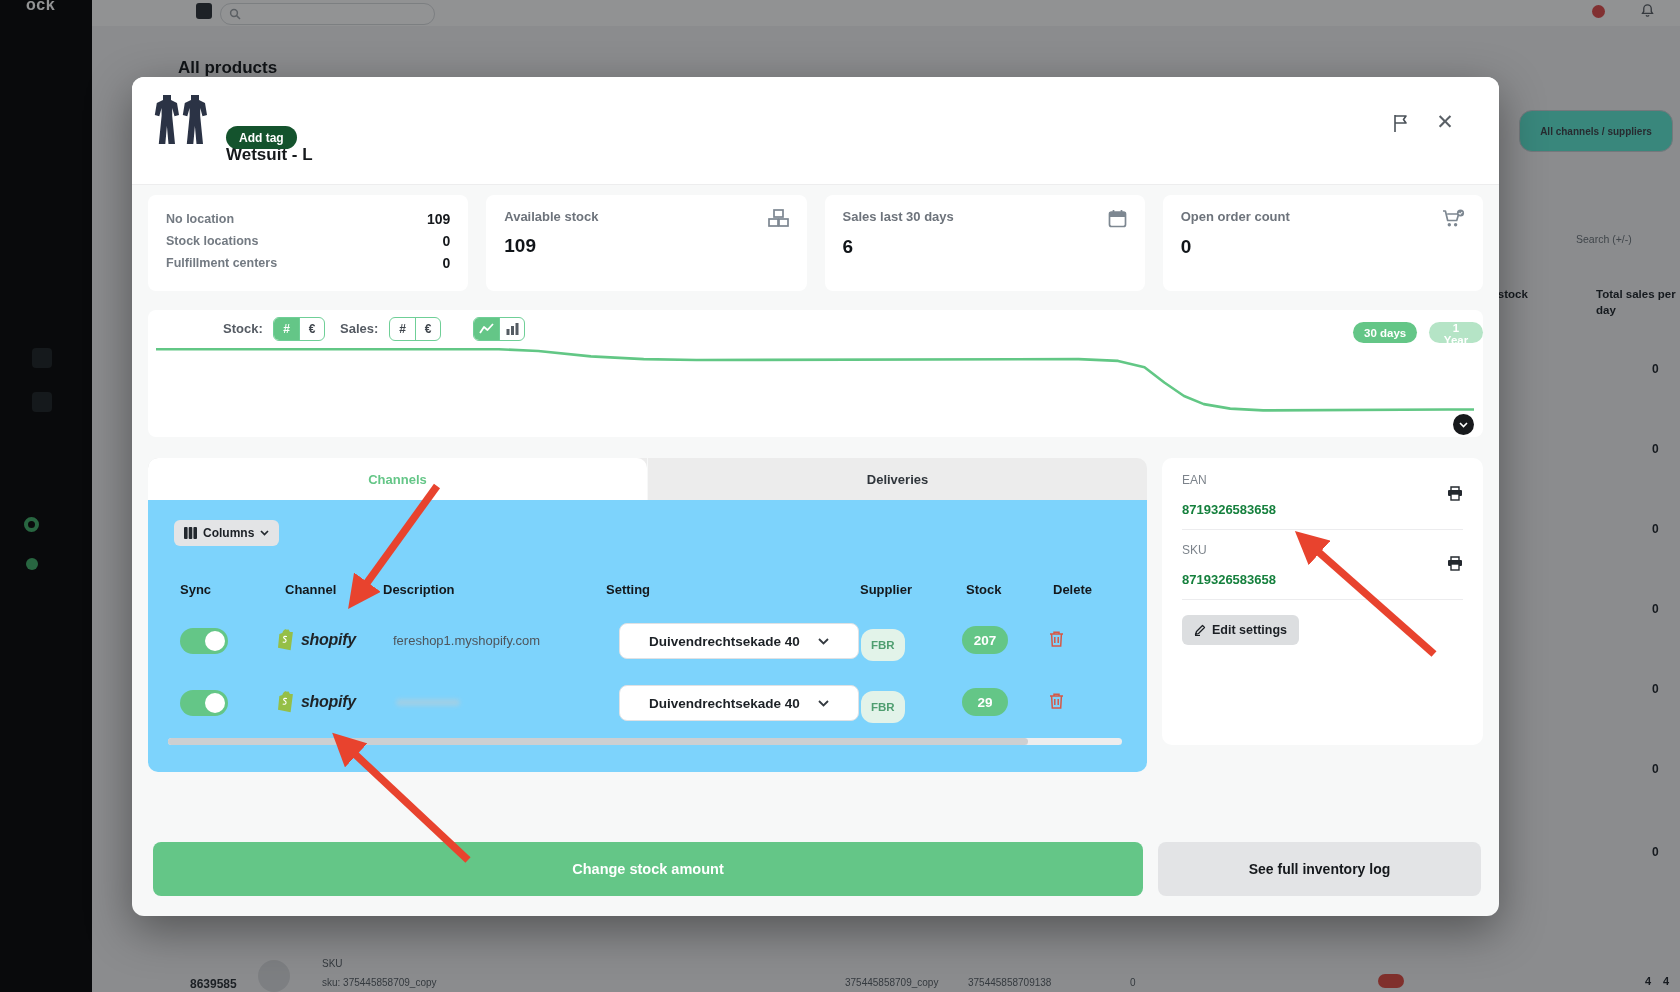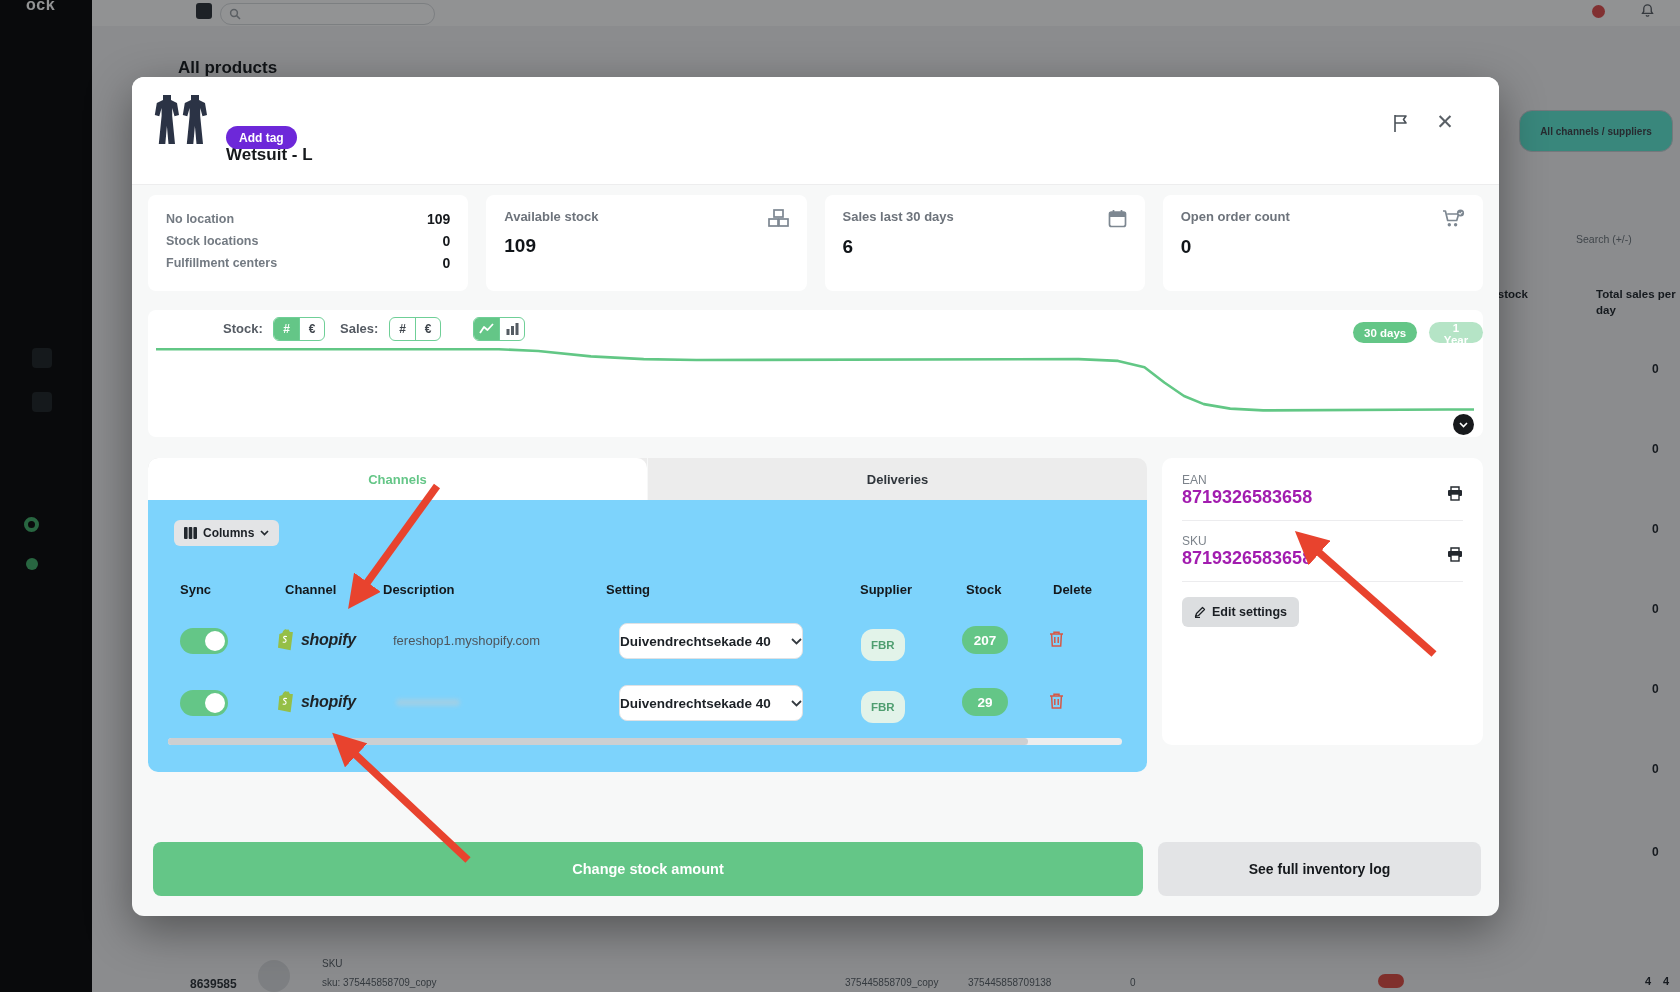--- a/index.html
+++ b/index.html
@@ -39,21 +39,21 @@
   .bt-r1 { left:1645px; top:975px; font-size:11px; font-weight:bold; color:#20262c; }
   .bt-r2 { left:1663px; top:975px; font-size:11px; font-weight:bold; color:#20262c; }
 
   .overlay { position:absolute; inset:0; background:rgba(13,15,18,0.45); }
 
   
   .modal { position:absolute; left:132px; top:77px; width:1367px; height:839px; background:#f7f8f8; border-radius:12px; box-shadow:0 14px 46px rgba(0,0,0,.4); overflow:hidden; }
   .m-header { position:absolute; left:0; top:0; width:100%; height:108px; background:#fff; border-bottom:1px solid #ededee; }
   .prod-img { position:absolute; left:20px; top:16px; }
   .m-title { position:absolute; left:94px; top:22px; font-size:17px; font-weight:bold; color:#16191c;margin-top:46px; }
-  .add-tag { position:absolute; left:94px; top:49px; height:23px; padding:0 13px; border:none; border-radius:12px; background:#6d28d9; color:#fff; font-size:12px; font-weight:bold; display:flex; align-items:center; cursor:pointer; font-family:inherit; }
+  .add-tag { position:absolute; left:94px; top:49px; height:23px; padding:0 13px; border:none; border-radius:12px; background:#14532d; color:#fff; font-size:12px; font-weight:bold; display:flex; align-items:center; cursor:pointer; font-family:inherit; }
   .flag-btn { position:absolute; left:1256px; top:34px; width:26px; height:26px; background:none; border:none; cursor:pointer; }
   .close-btn { position:absolute; left:1298px; top:30px; width:30px; height:30px; background:none; border:none; font-size:21px; color:#5a6066; cursor:pointer; font-family:inherit; }
 
   .stats { position:absolute; left:16px; top:118px; width:1335px; display:grid; grid-template-columns:repeat(4,1fr); gap:18px; }
   .card { background:#fff; border-radius:8px; height:96px; position:relative; }
   .c1 { padding:13px 18px 0; }
   .c1 .row { display:flex; justify-content:space-between; line-height:22px; }
   .c1 .lab { font-size:12.5px; font-weight:bold; color:#737a82; }
   .c1 .val { font-size:14px; font-weight:bold; color:#15181c; }
   .cN { padding:14px 18px 0; }
@@ -83,32 +83,32 @@
   .th { position:absolute; top:82px; font-size:13px; font-weight:bold; color:#14181c; }
   .t-sync{left:32px}.t-chan{left:137px}.t-desc{left:235px}.t-set{left:458px}.t-sup{left:712px}.t-stock{left:818px}.t-del{left:905px}
   .trow { position:absolute; left:0; width:100%; height:58px; }
   .r1{top:112px}.r2{top:174px}
   .toggle { position:absolute; left:32px; top:16px; width:48px; height:26px; border-radius:13px; background:#64c687; border:none; cursor:pointer; }
   .toggle .knob { position:absolute; right:3px; top:3px; width:20px; height:20px; border-radius:50%; background:#fff; }
   .shoplogo { position:absolute; left:130px; top:17px; display:flex; align-items:center; gap:4px; }
   .shoplogo .word { font-size:16px; font-weight:bold; font-style:italic; color:#1e2226; letter-spacing:-.3px; }
   .desc { position:absolute; left:245px; top:21px; font-size:13px; color:#4e555c; }
   .redacted-bar { position:absolute; left:248px; top:25px; width:64px; height:7px; border-radius:4px; background:#c9ccce; opacity:.45; filter:blur(2px); }
-  .dd { position:absolute; left:471px; top:11px; width:184px; height:36px; background:#fff; border:1px solid #dfe1e4; border-radius:8px; display:flex; align-items:center; justify-content:space-between; padding:0 0; font-size:13.5px; font-weight:bold; color:#1c2126; cursor:pointer; font-family:inherit; }
+  .dd { position:absolute; left:471px; top:11px; width:240px; height:36px; background:#fff; border:1px solid #dfe1e4; border-radius:8px; display:flex; align-items:center; justify-content:space-between; padding:0 29px; font-size:13.5px; font-weight:bold; color:#1c2126; cursor:pointer; font-family:inherit; }
   .sup-badge { position:absolute; left:713px; top:17px; height:24px; border-radius:12px; background:#e2f3e9; color:#4f9e70; font-size:11.5px; font-weight:bold; display:flex; align-items:center; padding:16px 10px; }
   .stock-pill { position:absolute; left:814px; top:14px; height:28px; min-width:46px; border-radius:14px; background:#64c687; color:#fff; font-size:13.5px; font-weight:bold; display:flex; align-items:center; justify-content:center; padding:0 8px; }
   .trash { position:absolute; left:900px; top:18px; background:none; border:none; cursor:pointer; }
   .hscroll { position:absolute; left:20px; top:238px; width:954px; height:7px; border-radius:4px; background:#ededee; }
   .hthumb { position:absolute; left:0; top:0; width:860px; height:7px; border-radius:4px; background:#cdcfd1; cursor:pointer; }
 
   .detail-panel { position:absolute; left:1030px; top:381px; width:321px; height:287px; background:#fff; border-radius:10px; padding:2px 20px 0; }
   .d-block { position:relative; padding:13px 0 12px; border-bottom:1px solid #ececee; }
   .d-block.last { border-bottom:none; }
   .d-lab { font-size:12px; color:#7c838b; }
-  .d-val { font-size:18px; font-weight:bold; color:#a21caf; margin-top:0; }
+  .d-val { font-size:13px; font-weight:bold; color:#15803d; margin-top:15px; }
   .print-btn { position:absolute; right:0; top:26px; background:none; border:none; cursor:pointer; }
   .edit-btn { margin-top:14px; height:30px; background:#dcdee0; border:none; border-radius:6px; font-size:12.5px; font-weight:bold; color:#1b1f24; display:inline-flex; align-items:center; gap:6px; padding:0 12px; cursor:pointer; font-family:inherit; }
 
   .btn-primary { position:absolute; left:21px; top:765px; width:990px; height:54px; border:none; border-radius:8px; background:#64c687; color:#fff; font-size:14.5px; font-weight:bold; cursor:pointer; font-family:inherit; }
   .btn-secondary { position:absolute; left:1026px; top:765px; width:323px; height:54px; border:none; border-radius:8px; background:#e3e4e6; color:#15181c; font-size:14px; font-weight:bold; cursor:pointer; font-family:inherit; }
 
   .arrows { position:absolute; inset:0; pointer-events:none; z-index:40; }
 </style>
 </head>
 <body>

